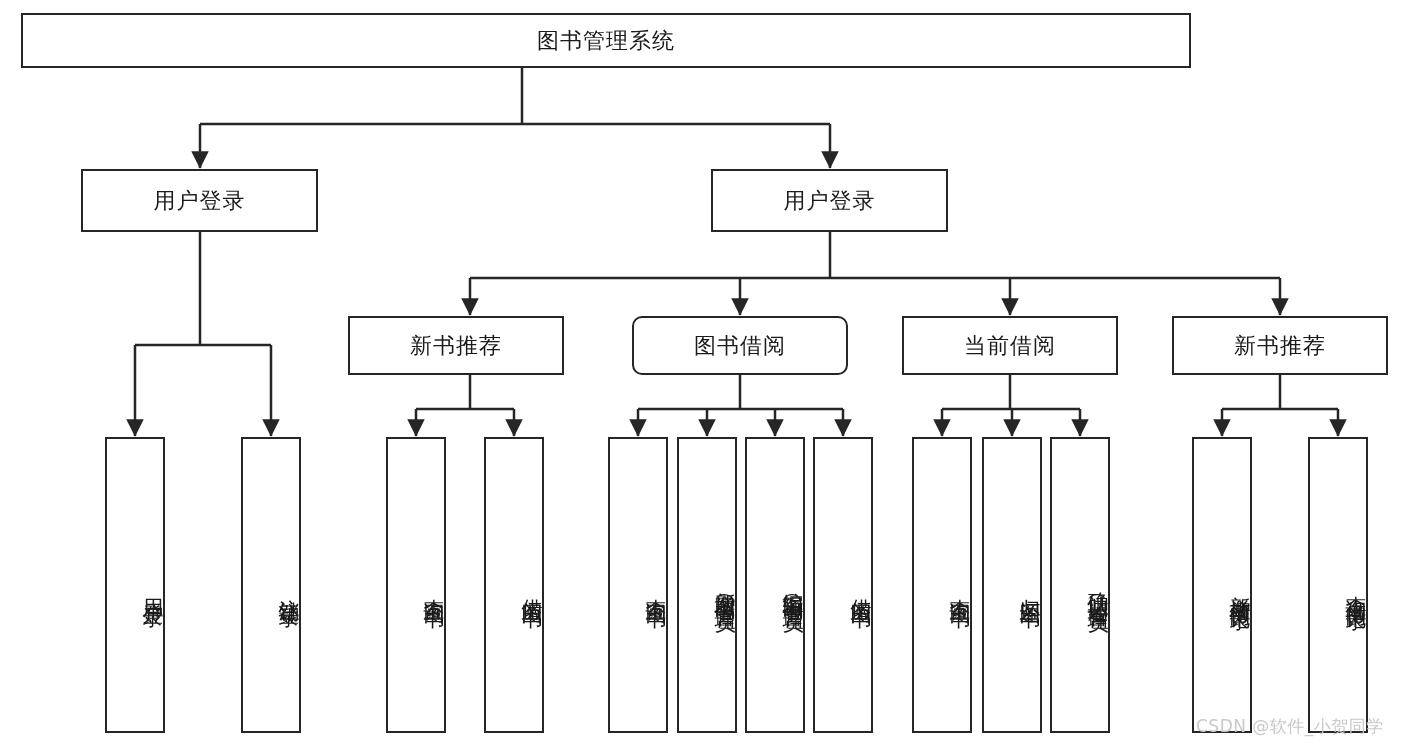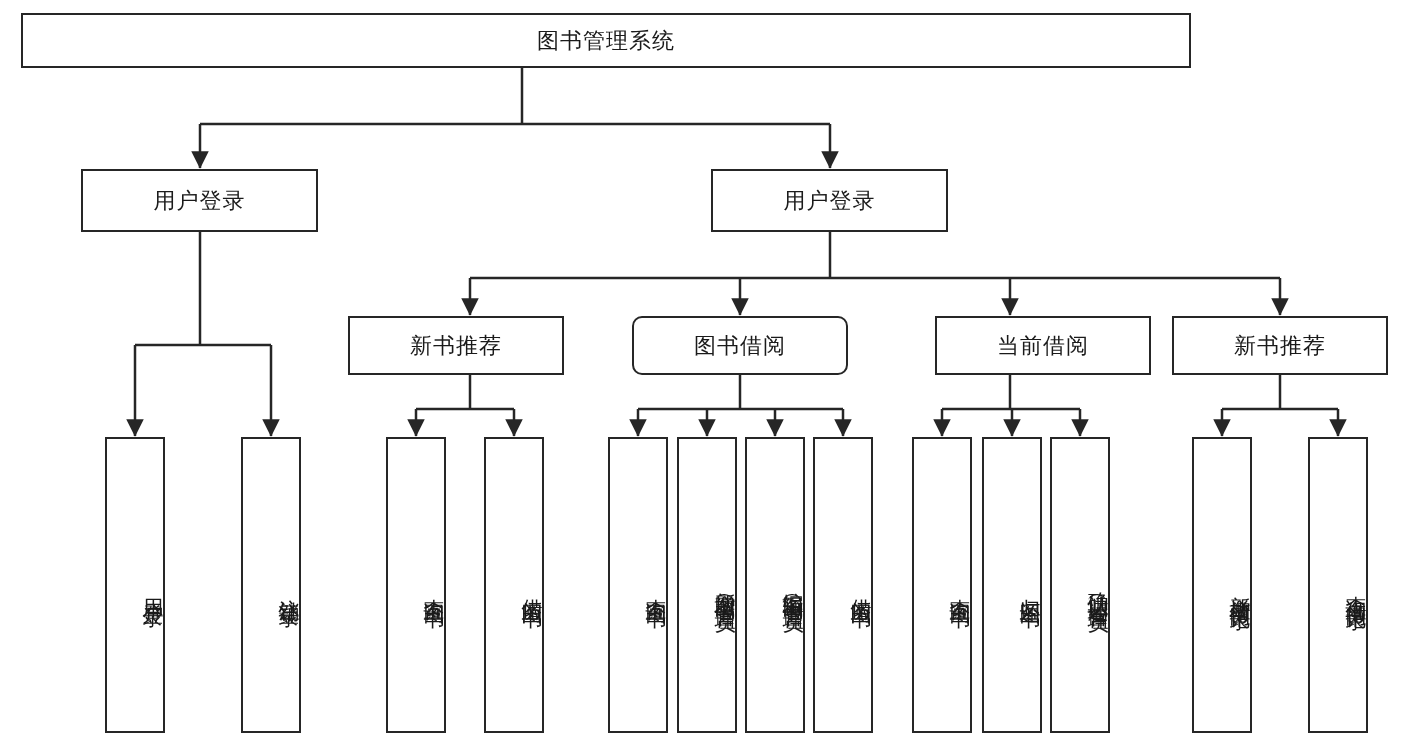--- a/index.html
+++ b/index.html
@@ -118,21 +118,21 @@
       </div>
       <div class="node-box horizontal" style="left: 711px; top: 169px; width: 237px; height: 63px;">
         <span class="node-label">用户登录</span>
       </div>
       <div class="node-box horizontal" style="left: 348px; top: 316px; width: 216px; height: 59px;">
         <span class="node-label">新书推荐</span>
       </div>
       <div class="node-box horizontal" style="left: 632px; top: 316px; width: 216px; height: 59px; border-radius: 10px;">
         <span class="node-label">图书借阅</span>
       </div>
-      <div class="node-box horizontal" style="left: 902px; top: 316px; width: 216px; height: 59px; margin-left: 33px;">
+      <div class="node-box horizontal" style="left: 902px; top: 316px; width: 216px; height: 59px;">
         <span class="node-label">当前借阅</span>
       </div>
       <div class="node-box horizontal" style="left: 1172px; top: 316px; width: 216px; height: 59px;">
         <span class="node-label">新书推荐</span>
       </div>
       <div class="node-box vertical" style="left: 105px; top: 437px; width: 60px; height: 296px;">
         <span class="node-label">用户登录</span>
       </div>
       <div class="node-box vertical" style="left: 241px; top: 437px; width: 60px; height: 296px;">
         <span class="node-label">注销登录</span>
@@ -165,13 +165,14 @@
         <span class="node-label">确认归还（管理员）</span>
       </div>
       <div class="node-box vertical" style="left: 1192px; top: 437px; width: 60px; height: 296px;">
         <span class="node-label">新增借阅记录</span>
       </div>
       <div class="node-box vertical" style="left: 1308px; top: 437px; width: 60px; height: 296px;">
         <span class="node-label">查询借阅记录</span>
       </div>
     </div>
 
+  <div id="watermark" style="left: 1196px; top: 715px; color: rgb(201, 201, 201);">CSDN @软件_小贺同学</div>
 </div>
 
 </body></html>

